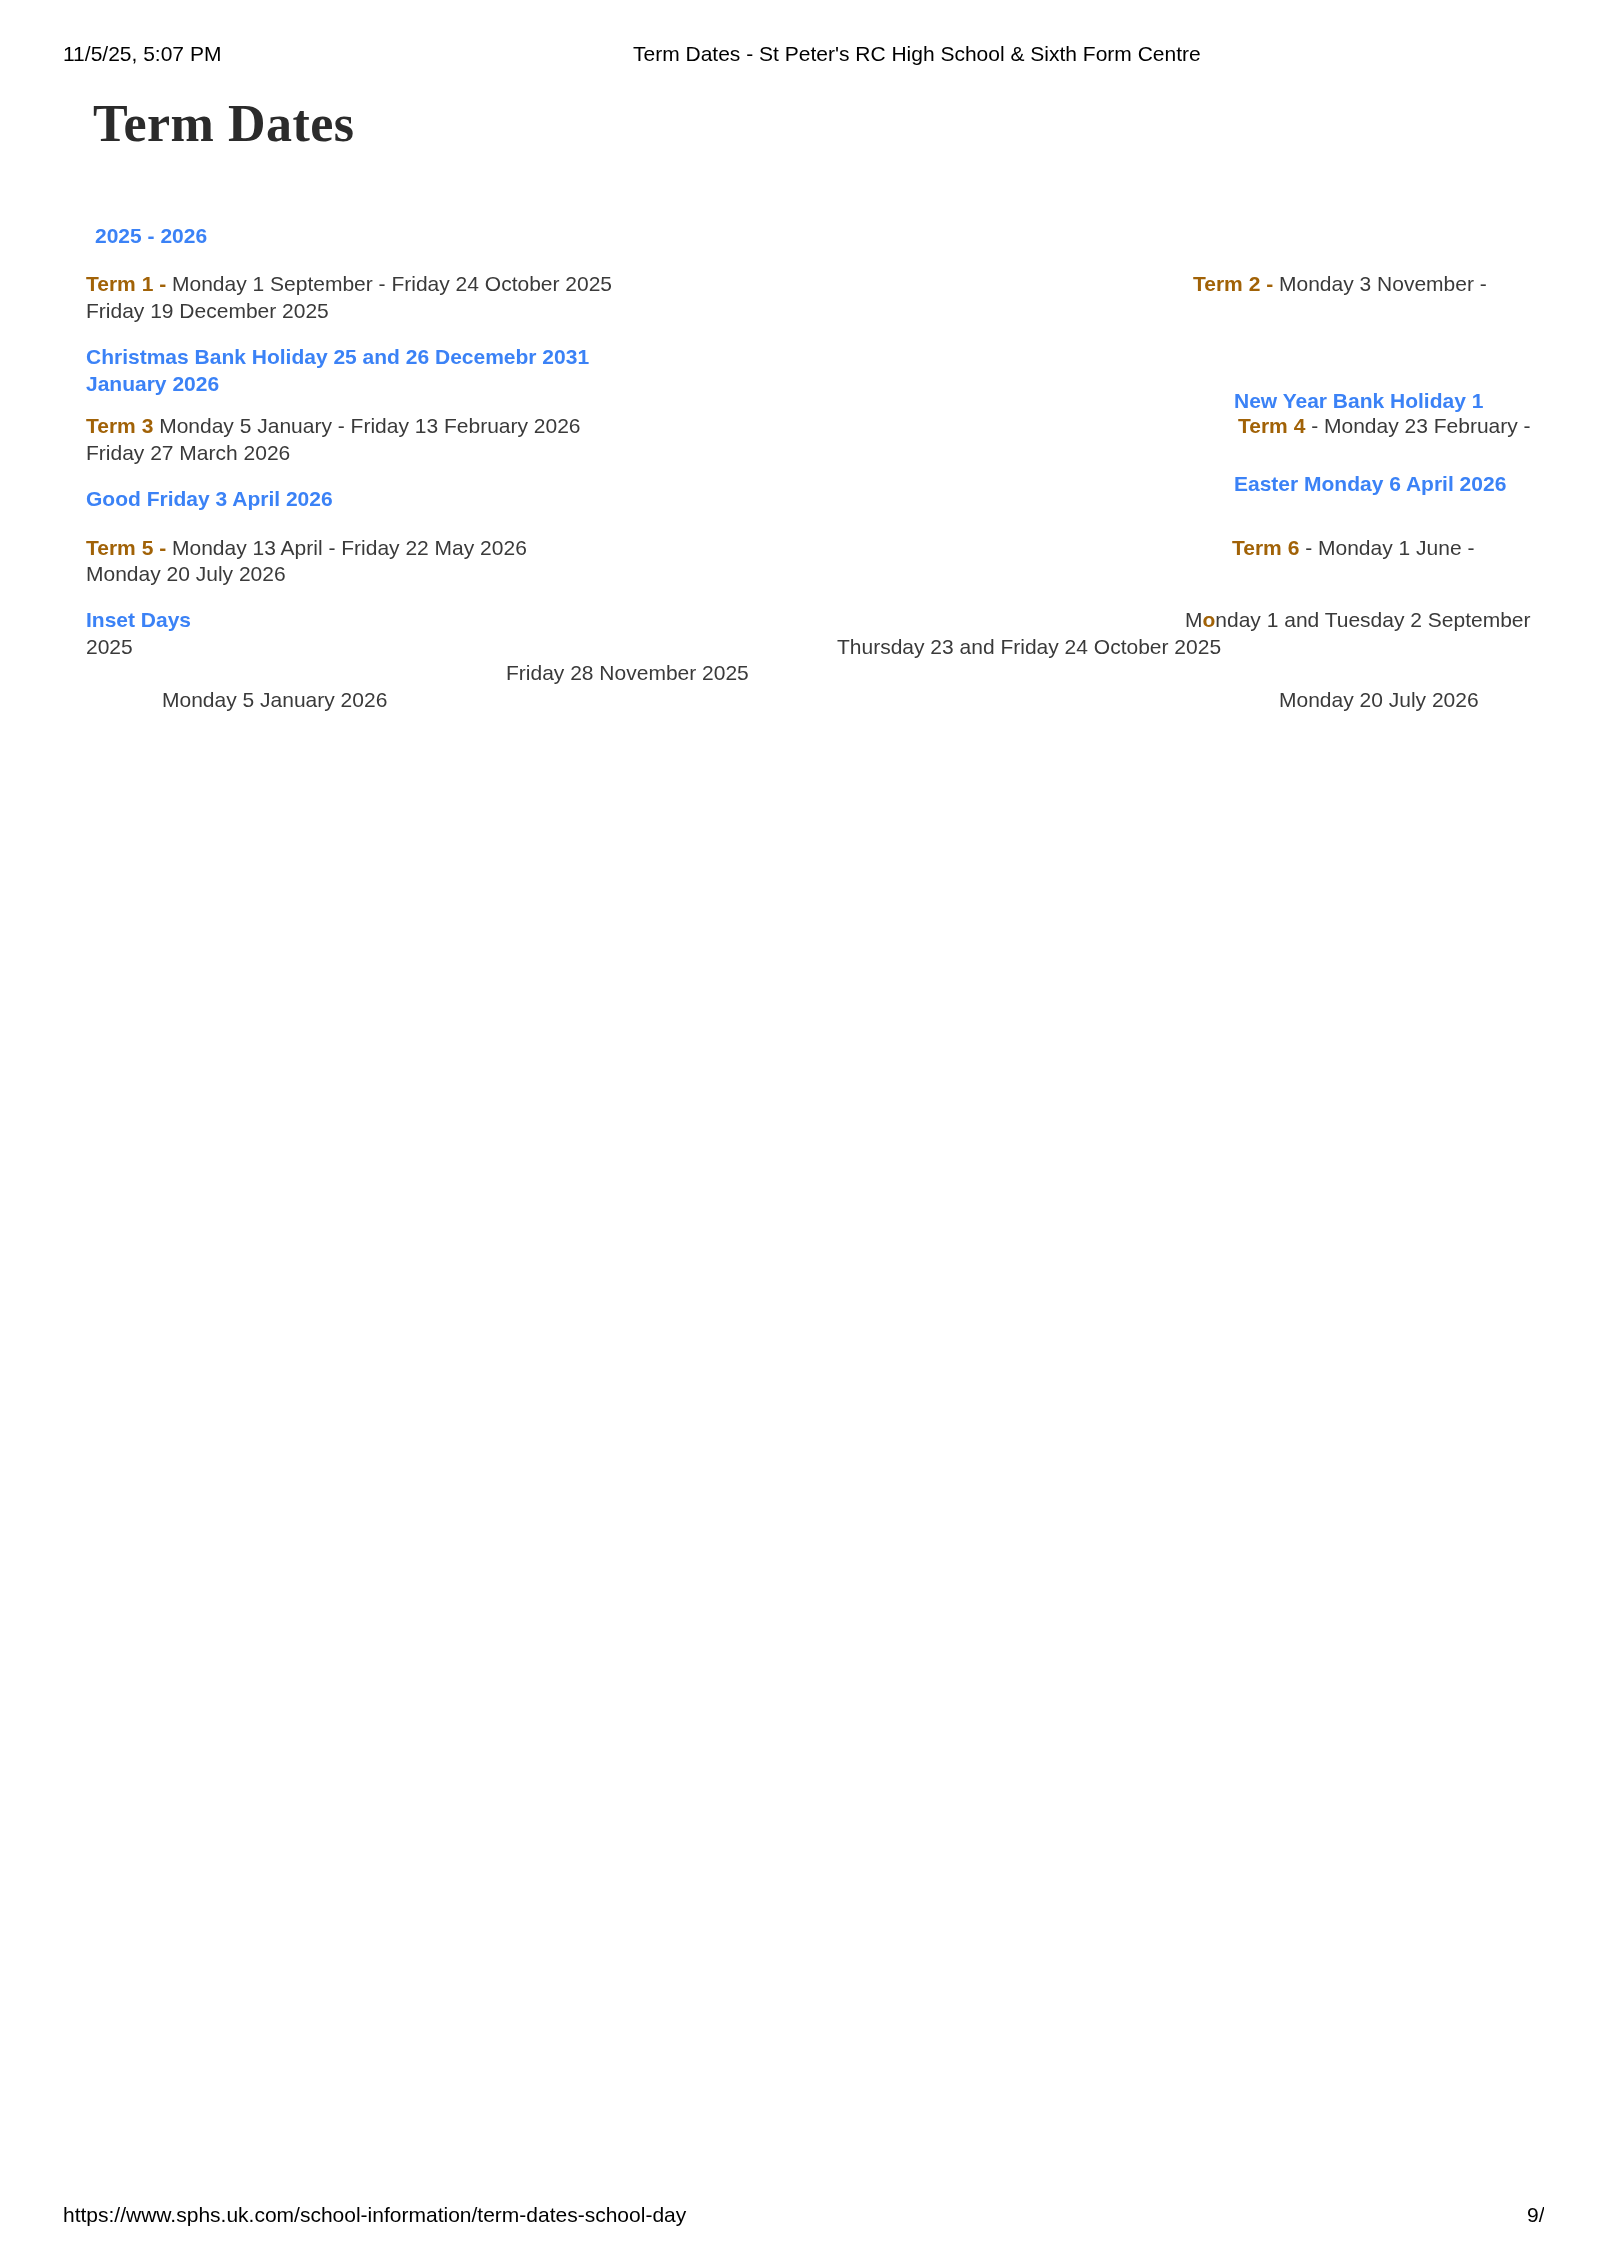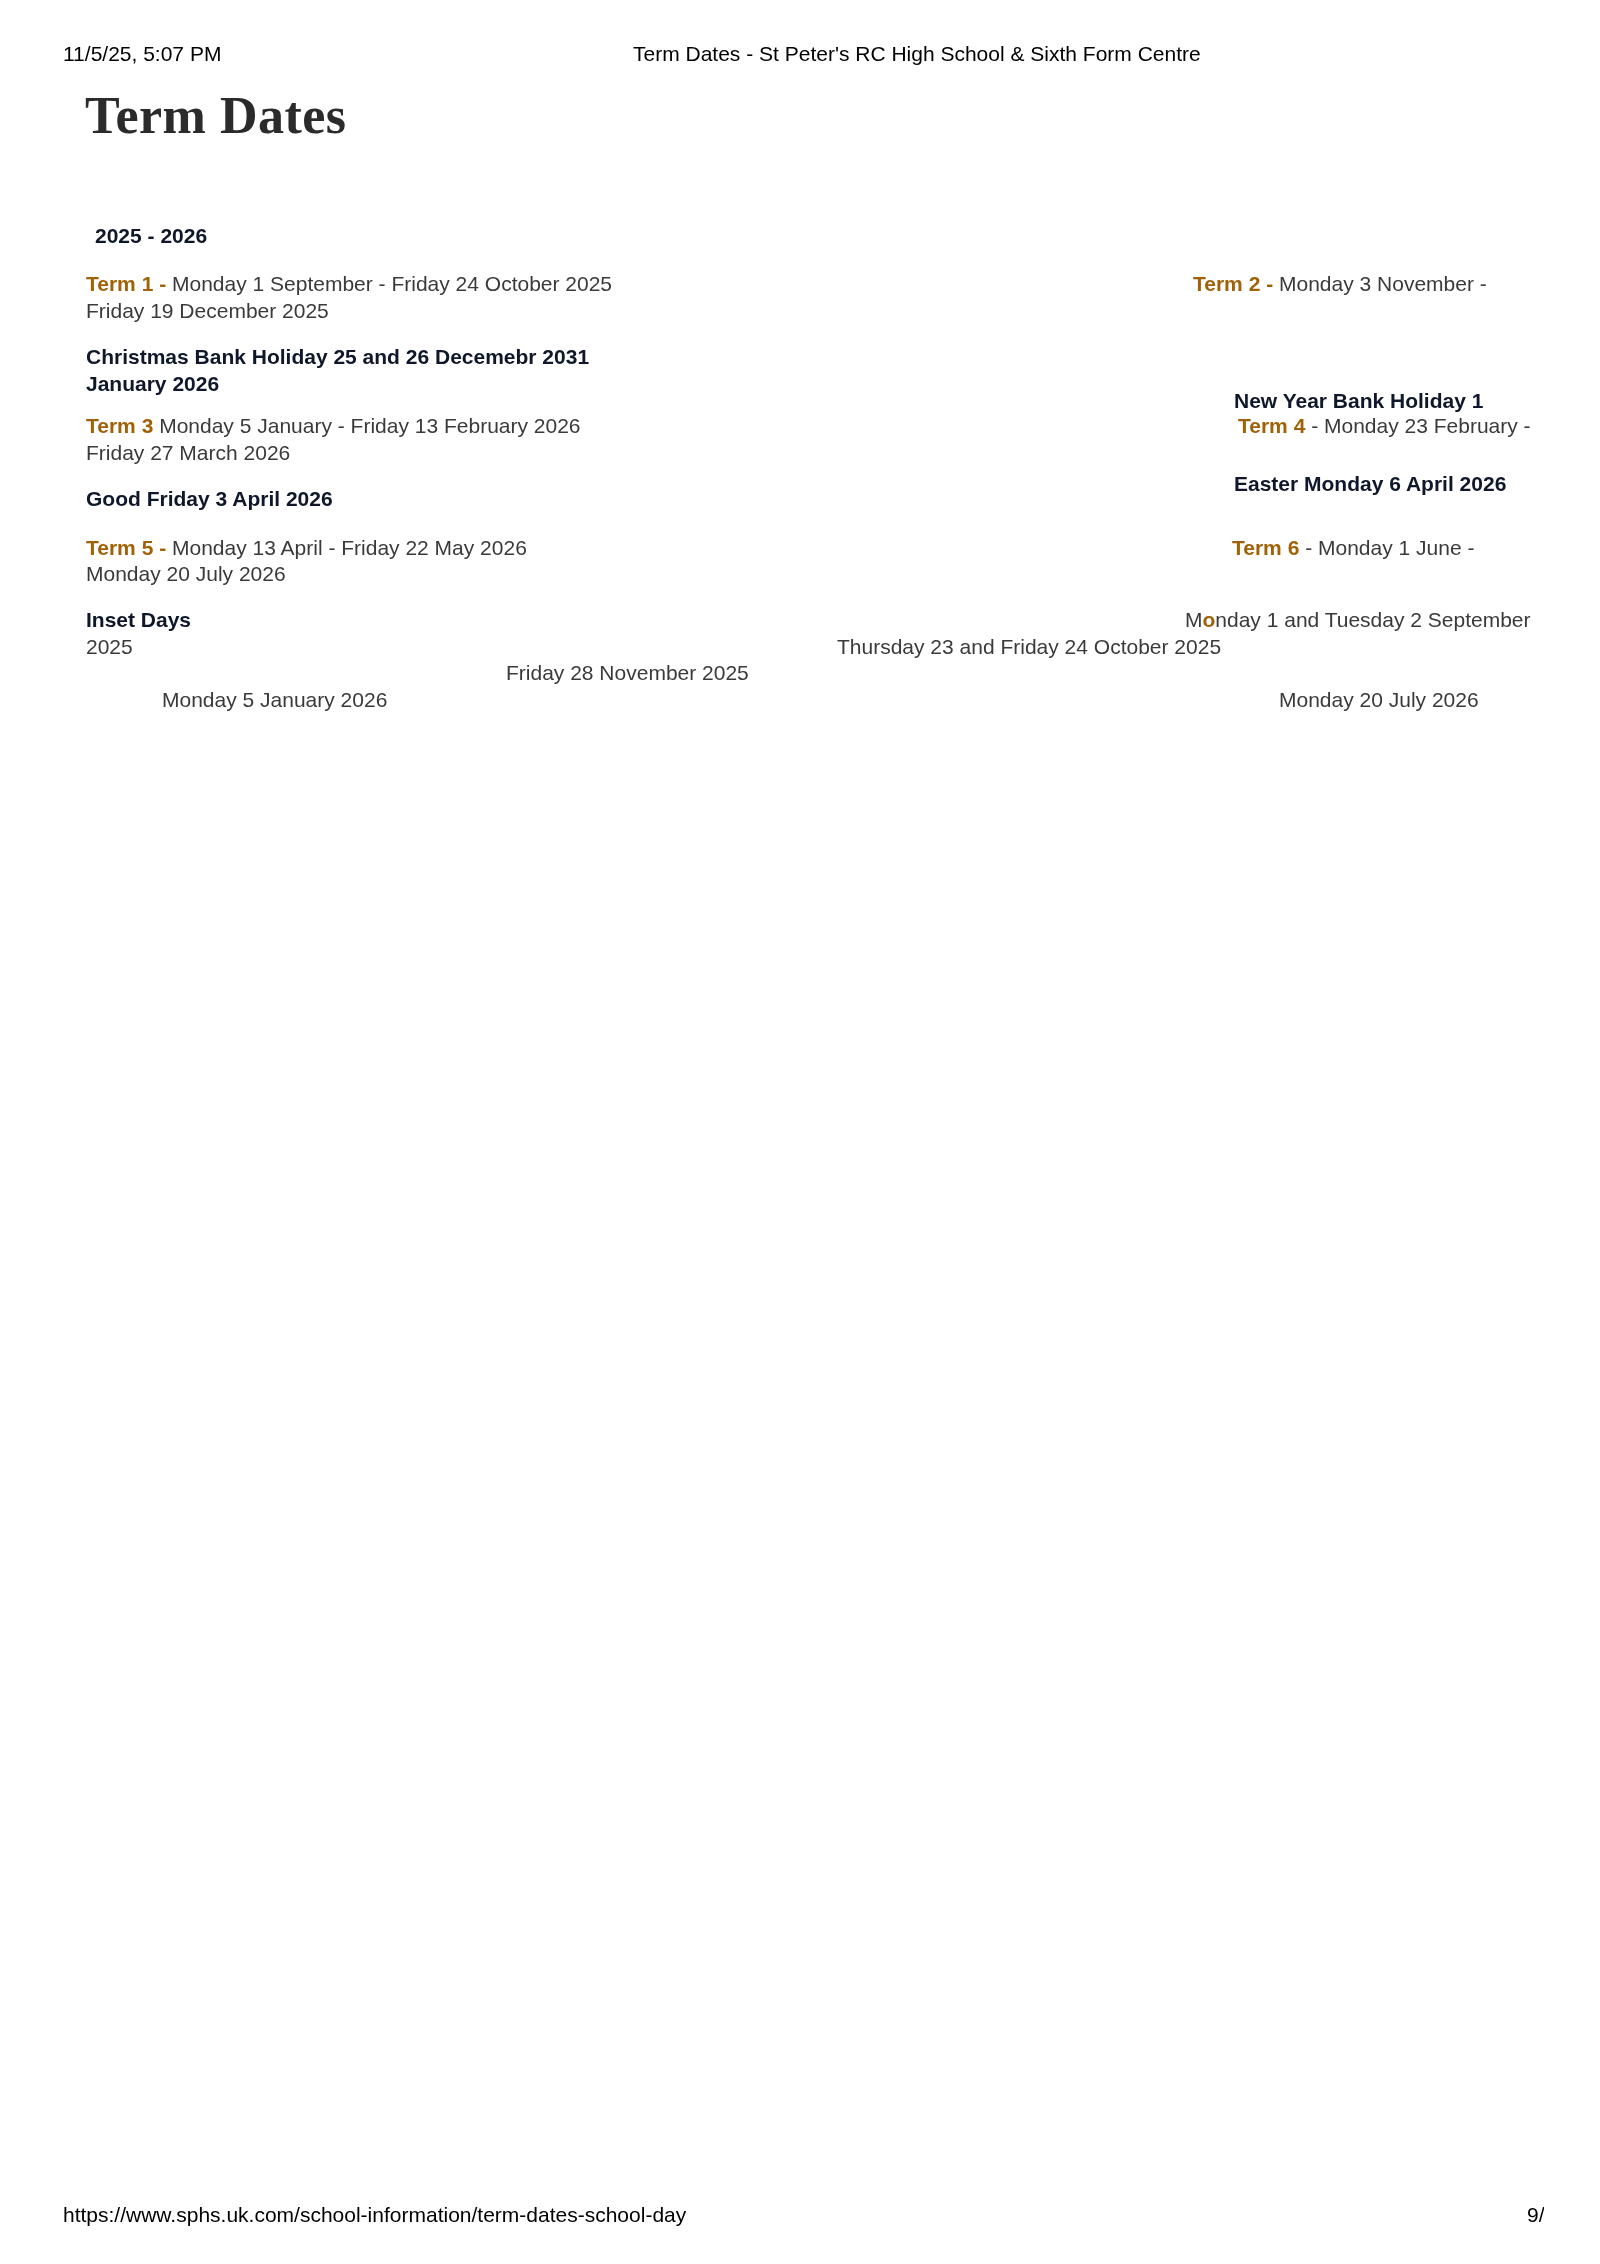--- a/index.html
+++ b/index.html
@@ -17,40 +17,40 @@
     font-size:21px;
     line-height:24px;
     color:#000000;
     white-space:nowrap;
   }
   
   .page-title {
     position:absolute;
     left:85px;
     top:90px;
-    margin:0;
+    margin:8px;
     font-family:"Liberation Serif", serif;
     font-weight:700;
     font-size:52px;
     line-height:52px;
     letter-spacing:0.5px;
     color:#2b2b2b;
     white-space:nowrap;
     text-align:center;
   }
   
   .t {
     position:absolute;
     font-size:21px;
     line-height:27px;
     color:#3a3a3a;
     white-space:nowrap;
   }
   .t b { font-weight:700; color:#a16207; }
-  .t.bold { font-weight:700; color:#0f172a; }
+  .t.bold { font-weight:700; color:#3b82f6; }
 </style>
 </head>
 <body>
 
 <div class="page">
 
   <span class="meta" style="left:63px; top:42px;">11/5/25, 5:07 PM</span>
   <span class="meta" style="left:633px; top:42px;">Term Dates - St Peter's RC High School &amp; Sixth Form Centre</span>
 
   <h1 class="page-title">Term Dates</h1>

